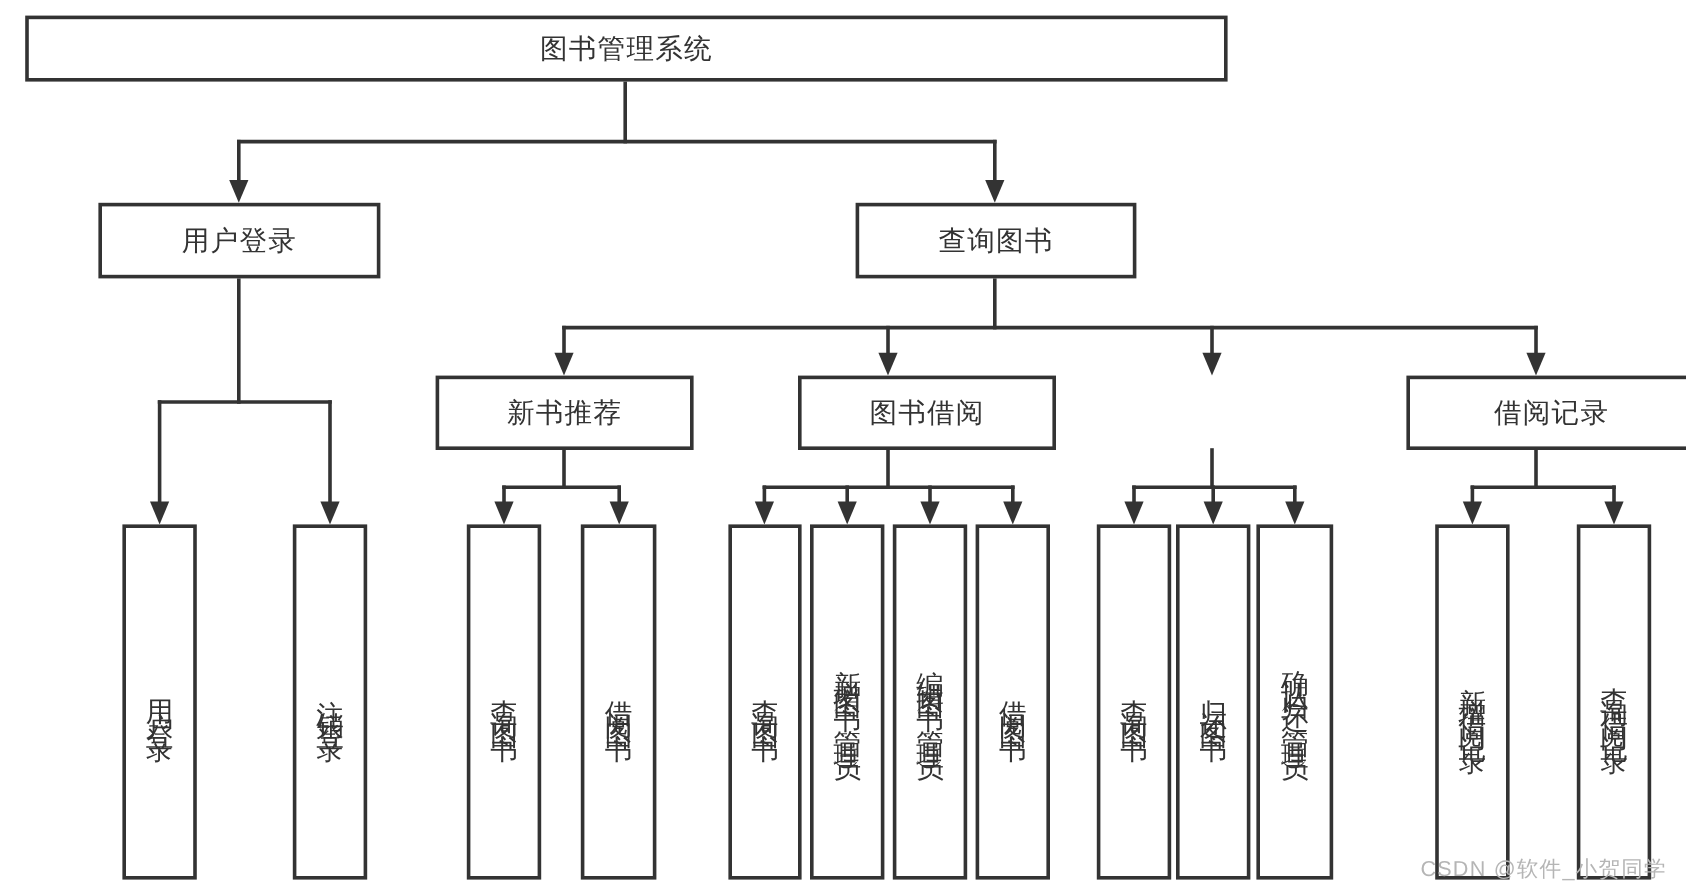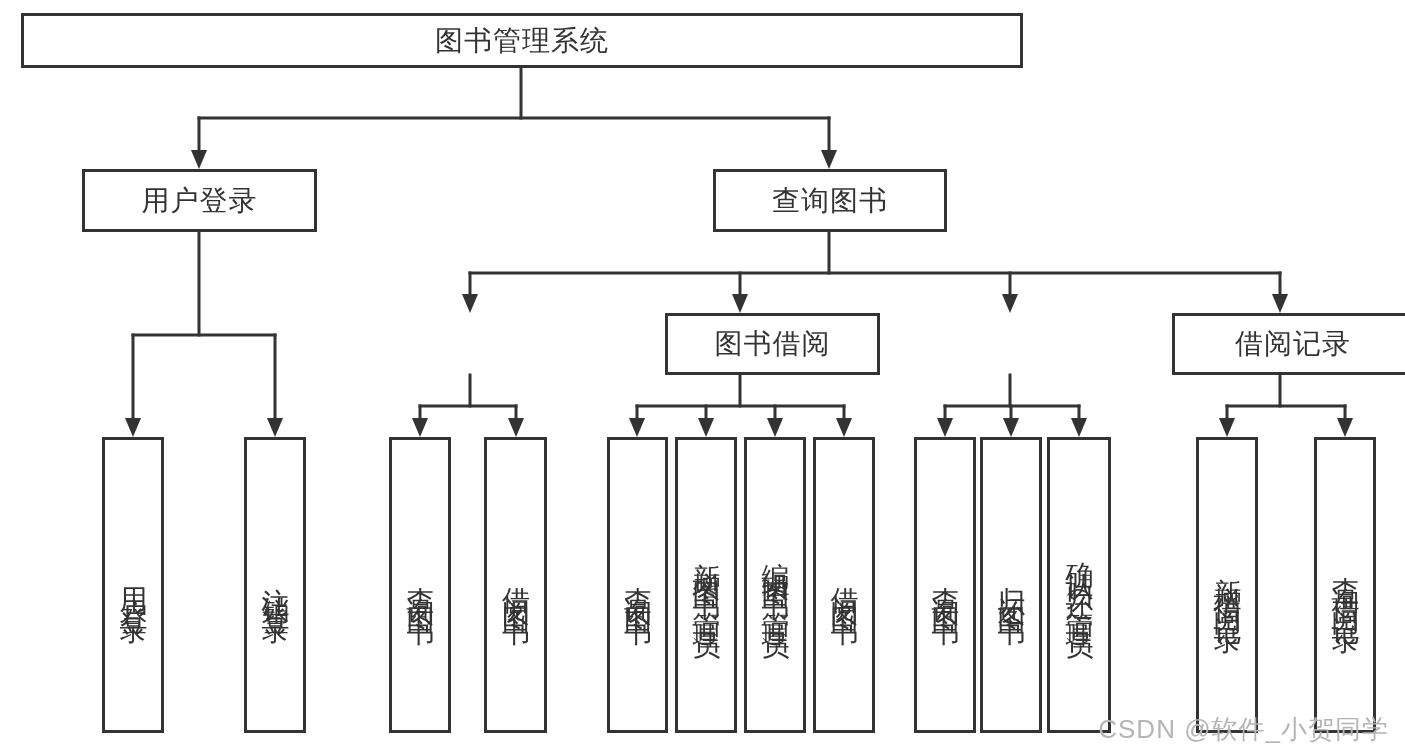--- a/index.html
+++ b/index.html
@@ -23,21 +23,21 @@
   }
   .box {
     position: absolute;
     box-sizing: border-box;
     background: #ffffff;
     border: 3px solid #333333;
     color: #333333;
     display: flex;
     align-items: center;
     justify-content: center;
-    font-size: 28px;
+    font-size: 23px;
     letter-spacing: 1px;
     white-space: nowrap;
   }
   .vbox {
     writing-mode: vertical-rl;
     text-orientation: mixed;
     letter-spacing: 10px;
     line-height: 1;
   }
   
@@ -61,21 +61,21 @@
   .l-9  { left: 914px;  width: 62px; }
   .l-10 { left: 980px;  width: 62px; }
   .l-11 { left: 1047px; width: 64px; }
   .l-12 { left: 1196px; width: 62px; }
   .l-13 { left: 1314px; width: 62px; }
   .watermark {
     position: absolute;
     right: 16px;
     top: 712px;
     color: #b5b5b5;
-    font-size: 26px;
+    font-size: 18px;
     letter-spacing: 1px;
     white-space: nowrap;
   }
 </style>
 </head>
 <body>
 
 <div class="stage">
 
   <svg class="connectors" viewBox="0 0 1405 747" xmlns="http://www.w3.org/2000/svg">
@@ -145,20 +145,21 @@
       <polygon points="1219,418 1235,418 1227,437"></polygon>
       <polygon points="1337,418 1353,418 1345,437"></polygon>
     </g>
   </svg>
 
   <div class="box n-root">图书管理系统</div>
 
   <div class="box n-user-login">用户登录</div>
   <div class="box n-book-mgmt">查询图书</div>
 
+  <div class="box n-new-rec">新书推荐</div>
   <div class="box n-borrow">图书借阅</div>
   <div class="box n-records">借阅记录</div>
 
   <div class="box vbox leaf l-1">用户登录</div>
   <div class="box vbox leaf l-2">注销登录</div>
   <div class="box vbox leaf l-3">查询图书</div>
   <div class="box vbox leaf l-4">借阅图书</div>
   <div class="box vbox leaf l-5">查询图书</div>
   <div class="box vbox leaf l-6">新增图书（管理员）</div>
   <div class="box vbox leaf l-7">编辑图书（管理员）</div>

